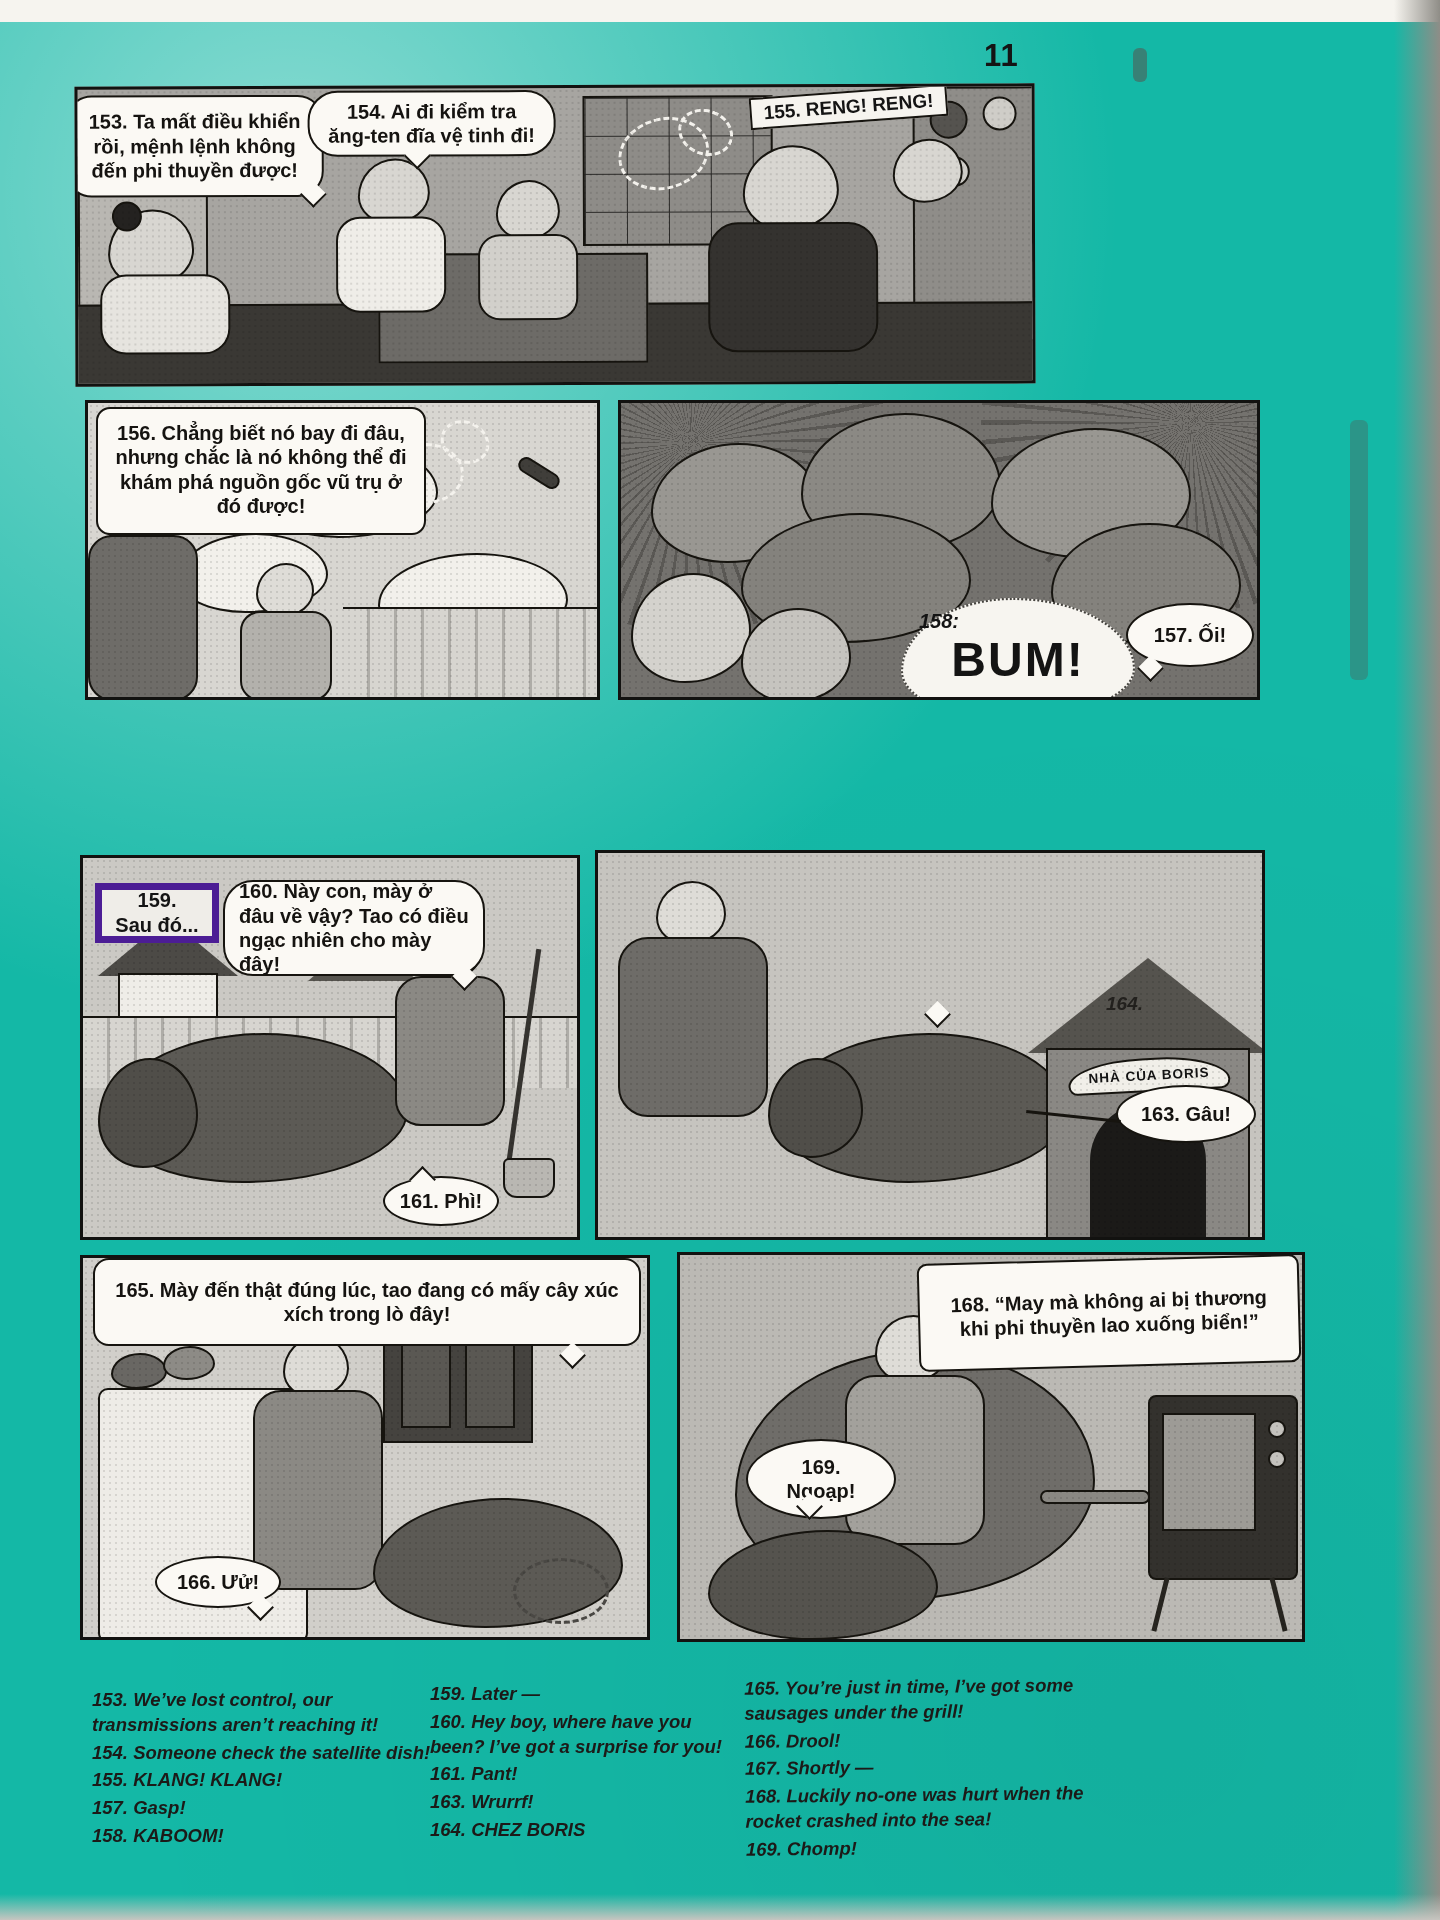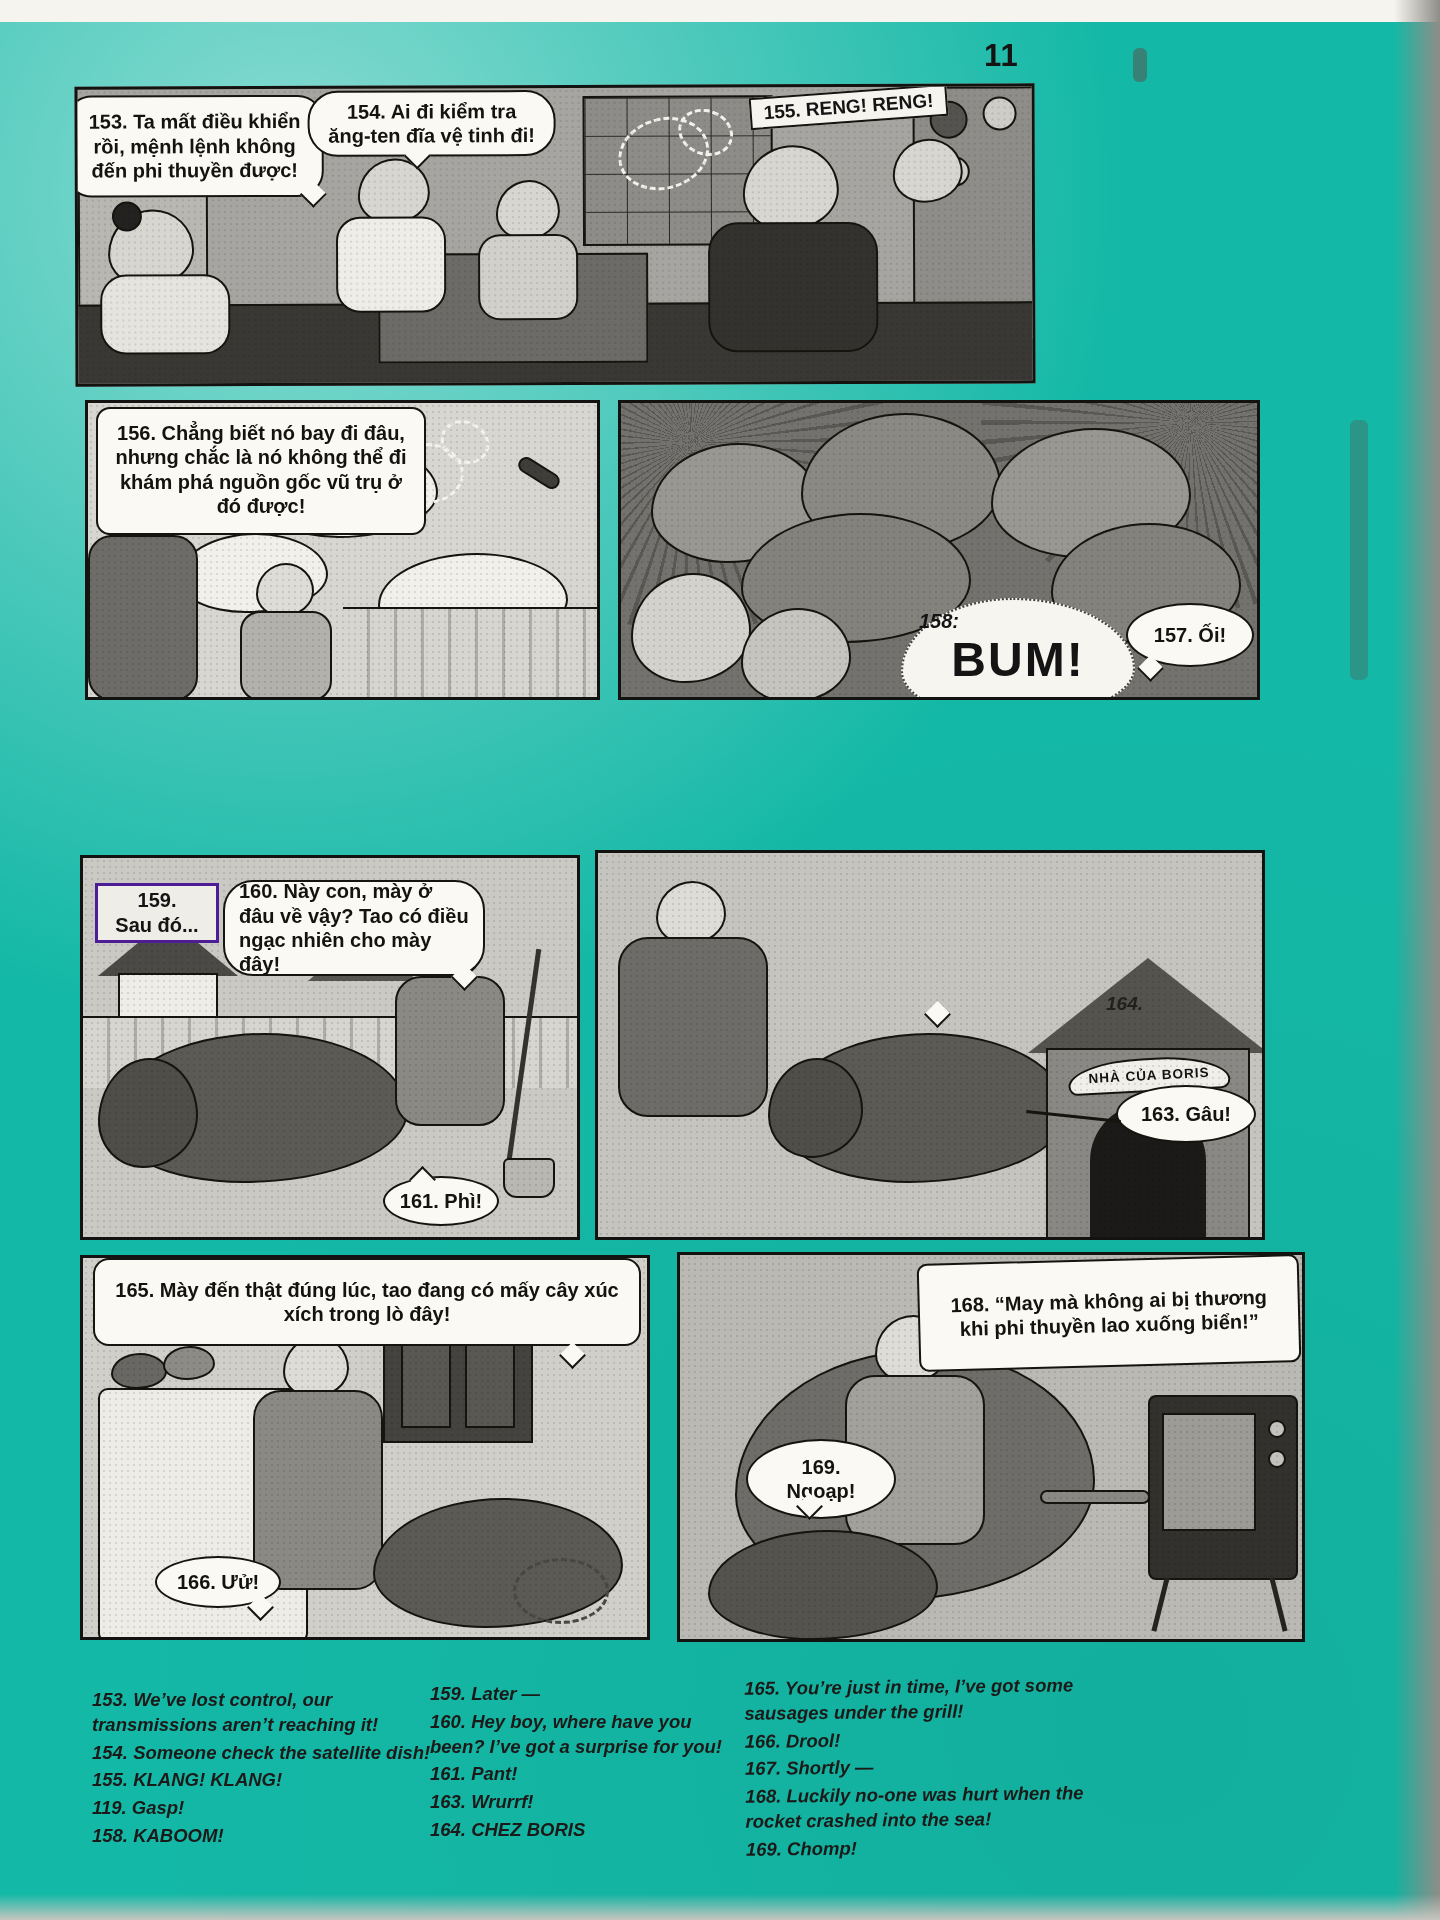--- a/index.html
+++ b/index.html
@@ -36,21 +36,21 @@
     position:absolute; background:#fbf9f4; border:2.5px solid #16140f;
     border-radius:20px; padding:8px 14px; box-sizing:border-box;
     display:flex; align-items:center; justify-content:center; text-align:center;
     font-weight:bold; font-size:20px; line-height:1.22; z-index:6; color:#151310;
   }
   .tail{position:absolute; width:17px; height:17px; background:#fbf9f4;
     border-right:2.5px solid #16140f; border-bottom:2.5px solid #16140f;
     transform:rotate(45deg); z-index:7;}
   .tail-line{position:absolute; height:2.5px; background:#16140f; z-index:7;}
   .caption{
-    position:absolute; background:#efede8; border:3px solid #4c1d95;
+    position:absolute; background:#efede8; border:7px solid #4c1d95;
     display:flex; flex-direction:column; align-items:center; justify-content:center;
     font-weight:bold; font-size:20px; line-height:1.25; z-index:6; box-sizing:border-box;
   }
   .banner{
     position:absolute; background:#f6f4ef; border:2.5px solid #16140f;
     padding:3px 12px; font-weight:bold; font-size:19px; z-index:6; white-space:nowrap;
   }
   .bum{
     position:absolute; background:#f7f5f0; border:2px dotted #44423e;
     border-radius:48% 52% 55% 45% / 60% 58% 42% 40%;
@@ -243,21 +243,21 @@
       <span>Ngoạp!</span>
     </div>
     <div class="tail" style="left:120px;top:242px;"></div>
   </section>
 
   <footer>
     <div class="footer-col" style="left:92px;top:1688px;width:340px;">
       <p>153. We’ve lost control, our transmissions aren’t reaching it!</p>
       <p>154. Someone check the satellite dish!</p>
       <p>155. KLANG! KLANG!</p>
-      <p>119. Gasp!</p>
+      <p>157. Gasp!</p>
       <p>158. KABOOM!</p>
     </div>
     <div class="footer-col" style="left:430px;top:1682px;width:305px;">
       <p>159. Later —</p>
       <p>160. Hey boy, where have you been? I’ve got a surprise for you!</p>
       <p>161. Pant!</p>
       <p>163. Wrurrf!</p>
       <p>164. CHEZ BORIS</p>
     </div>
     <div class="footer-col" style="left:745px;top:1675px;width:345px;transform:rotate(-.6deg);">

